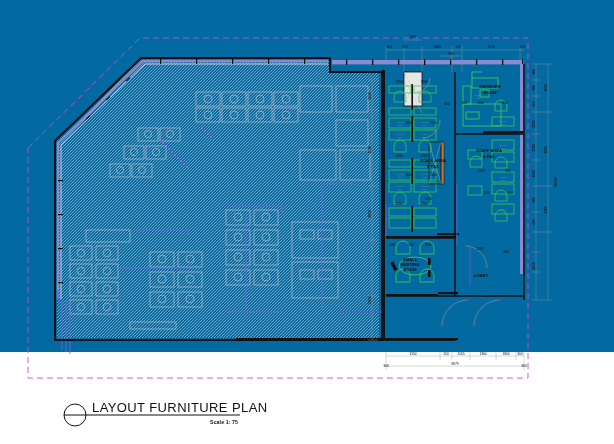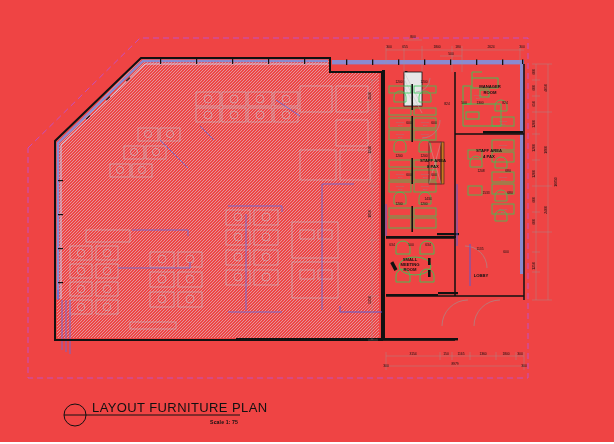--- a/index.html
+++ b/index.html
@@ -1,18 +1,18 @@
 <!DOCTYPE html>
 <html><head>
 <meta charset="utf-8">
 <style>
   html,body{margin:0;padding:0;background:#ffffff;}
   body{width:614px;height:444px;overflow:hidden;
        font-family:"Liberation Sans",sans-serif;}
-  #stage{position:relative;width:614px;height:442px;background:#ef4444;}
+  #stage{position:relative;width:614px;height:352px;background:#0369a1;}
   svg.layer{position:absolute;left:0;top:0;width:614px;height:444px;}
 
   
   .dim{font-family:"Liberation Sans",sans-serif;font-size:3.4px;fill:#111;
        letter-spacing:-.1px;}
   .dimv{font-family:"Liberation Sans",sans-serif;font-size:3.4px;fill:#111;}
   .roomsm{font-family:"Liberation Sans",sans-serif;font-size:4.2px;font-weight:bold;
         fill:#111;}
   .furntxt{font-family:"Liberation Sans",sans-serif;font-size:2.2px;fill:#8a8a8a;}
   .title{font-family:"Liberation Sans",sans-serif;font-size:13px;fill:#111;

